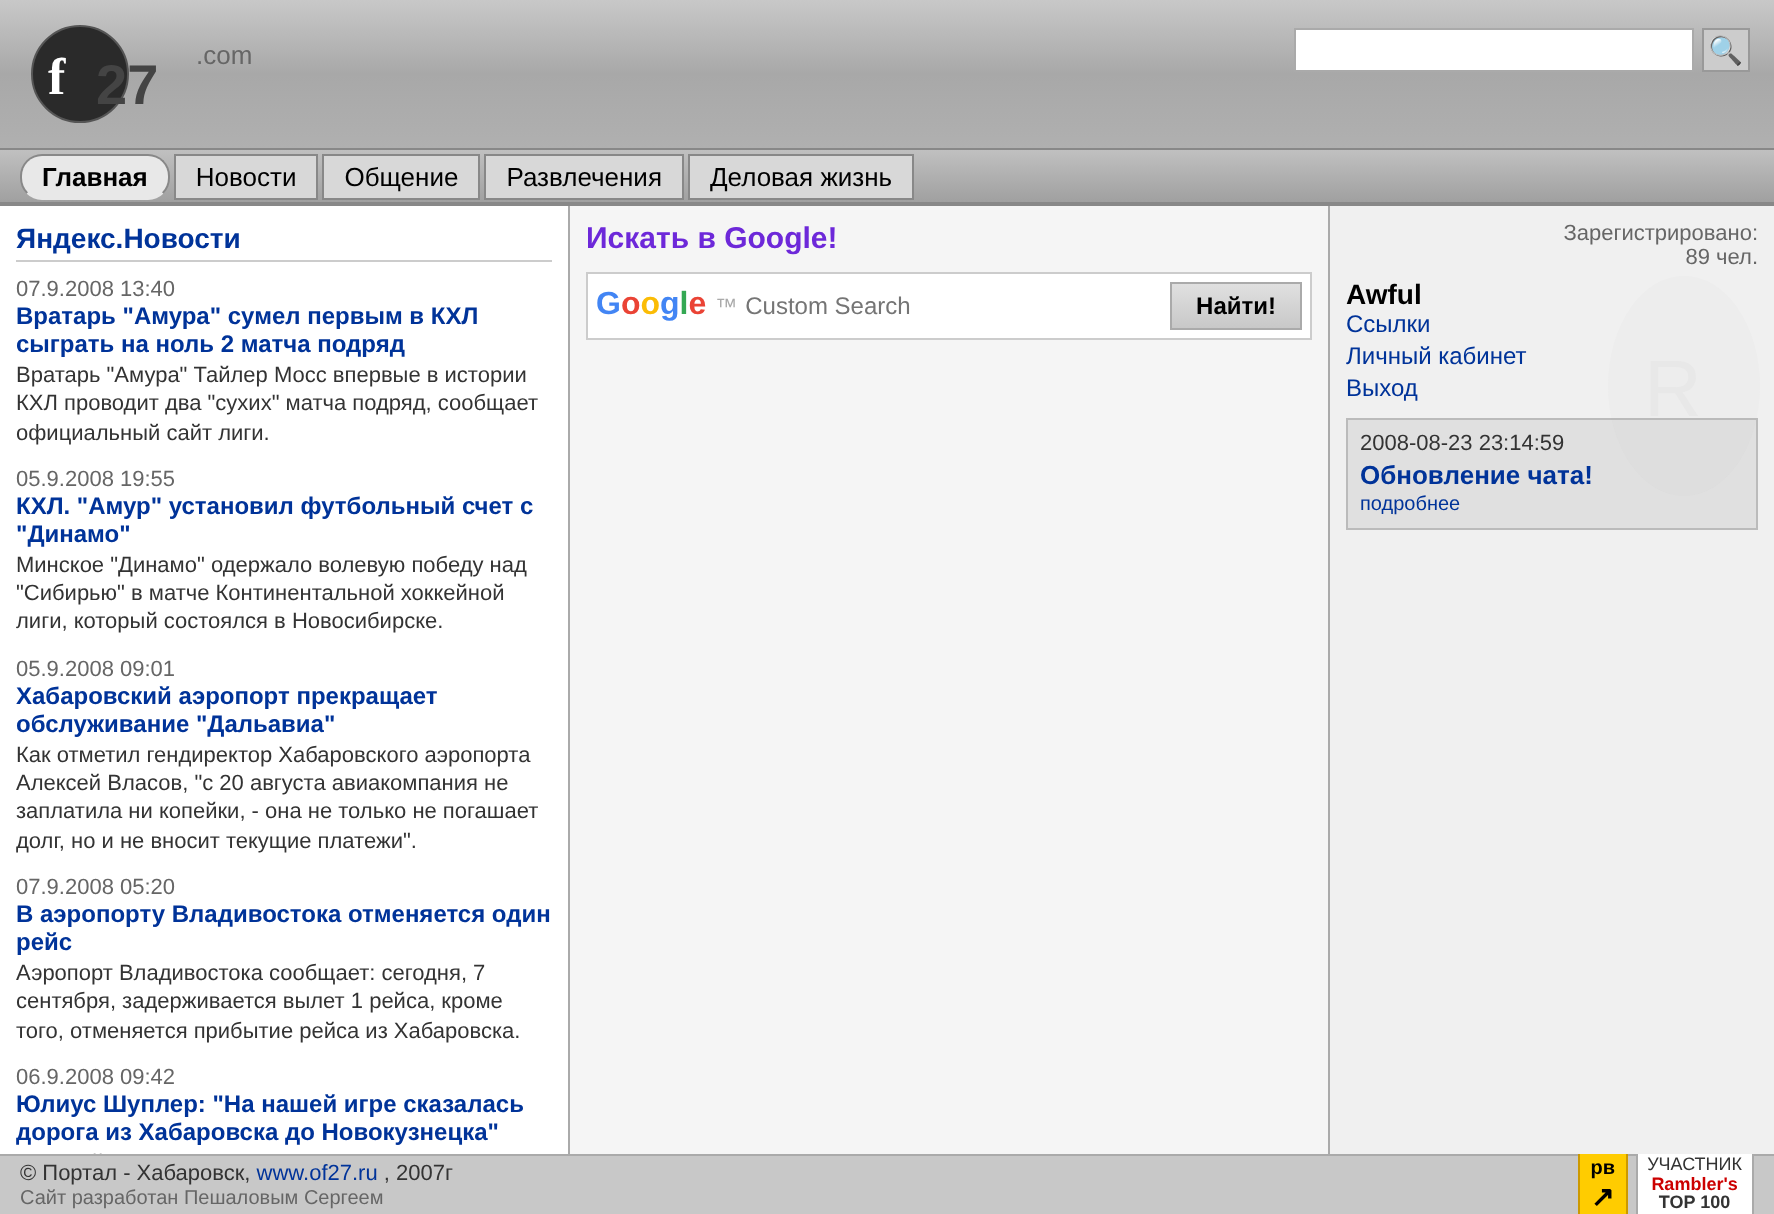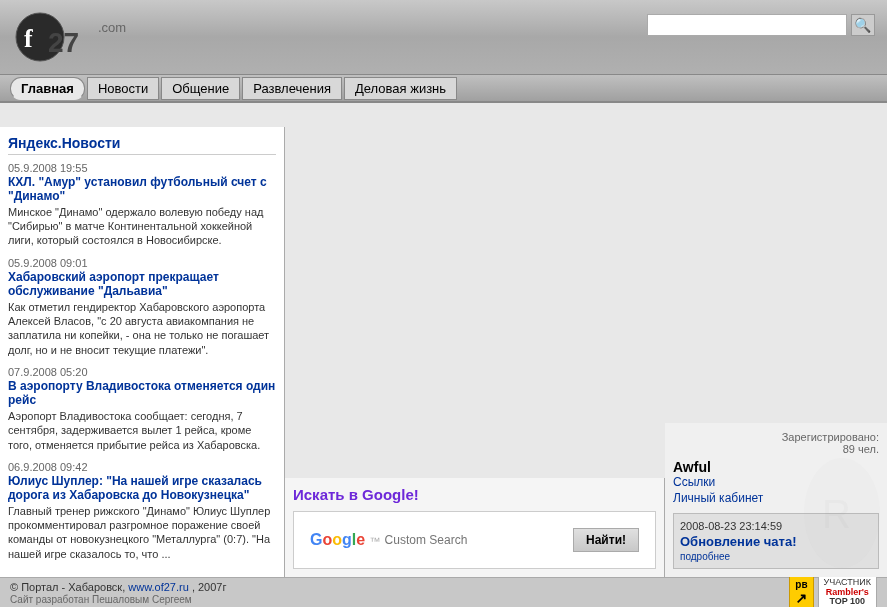--- a/index.html
+++ b/index.html
@@ -86,21 +86,20 @@
       font-weight: bold;
       border-bottom-color: #e8e8e8;
       border-radius: 11px;
     }
 
     
     #content-wrapper {
       background: #e8e8e8;
       display: flex;
       height: calc(607px - 75px - 28px - 30px);
-      align-items: flex-end;
     }
 
     
     #left-col {
       width: 285px;
       border-right: 1px solid #aaa;
       padding: 8px;
       overflow-y: auto;
       background: white;
     }
@@ -144,21 +143,21 @@
       font-size: 15px;
       font-weight: bold;
       color: #6d28d9;
       margin-bottom: 8px;
     }
     #google-search-box {
       display: flex;
       align-items: center;
       border: 1px solid #ccc;
       background: white;
-      padding: 16px;
+      padding: 4px;
     }
     #google-search-box .google-logo {
       font-size: 16px;
       font-weight: bold;
       margin-right: 4px;
       color: #4285f4;
     }
     .google-logo span.g-blue { color: #4285f4; }
     .google-logo span.g-red { color: #ea4335; }
     .google-logo span.g-yellow { color: #fbbc05; }
@@ -315,20 +314,25 @@
   <a class="nav-item">Общение</a>
   <a class="nav-item">Развлечения</a>
   <a class="nav-item">Деловая жизнь</a>
 </div>
 
 <div id="content-wrapper">
 
   <div id="left-col">
     <h2>Яндекс.Новости</h2>
 
+    <div class="news-item">
+      <span class="news-date">07.9.2008 13:40</span>
+      <a class="news-title">Вратарь "Амура" сумел первым в КХЛ сыграть на ноль 2 матча подряд</a>
+      <p class="news-text">Вратарь "Амура" Тайлер Мосс впервые в истории КХЛ проводит два "сухих" матча подряд, сообщает официальный сайт лиги.</p>
+    </div>
 
     <div class="news-item">
       <span class="news-date">05.9.2008 19:55</span>
       <a class="news-title">КХЛ. "Амур" установил футбольный счет с "Динамо"</a>
       <p class="news-text">Минское "Динамо" одержало волевую победу над "Сибирью" в матче Континентальной хоккейной лиги, который состоялся в Новосибирске.</p>
     </div>
 
     <div class="news-item">
       <span class="news-date">05.9.2008 09:01</span>
       <a class="news-title">Хабаровский аэропорт прекращает обслуживание "Дальавиа"</a>
@@ -365,20 +369,21 @@
   <div id="right-col">
     <div class="registered-count">
       <span>Зарегистрировано:</span><br>
       <span>89 чел.</span>
     </div>
 
     <h2>Awful</h2>
 
     <a class="right-link">Ссылки</a>
     <a class="right-link">Личный кабинет</a>
+    <a class="right-link">Выход</a>
 
     <div class="chat-box">
       <div class="chat-date">2008-08-23 23:14:59</div>
       <div class="chat-title">Обновление чата!</div>
       <a class="chat-link">подробнее</a>
     </div>
 
     <div class="rambler-area">
       <svg viewBox="0 0 80 120" width="80" height="120">
         <ellipse cx="40" cy="60" rx="38" ry="55" fill="#aaa" opacity="0.3"></ellipse>

